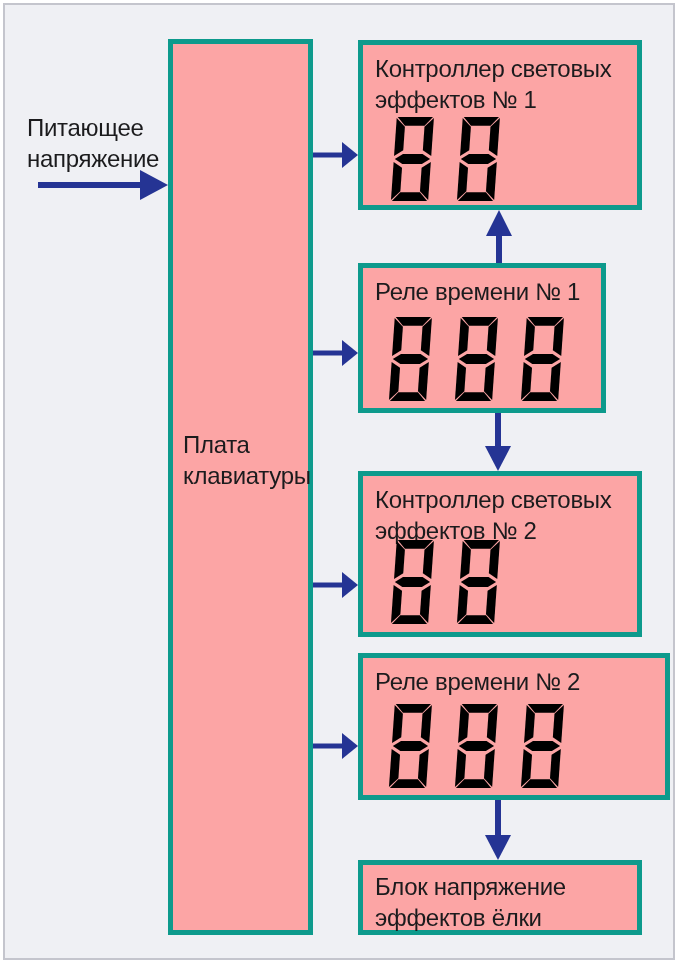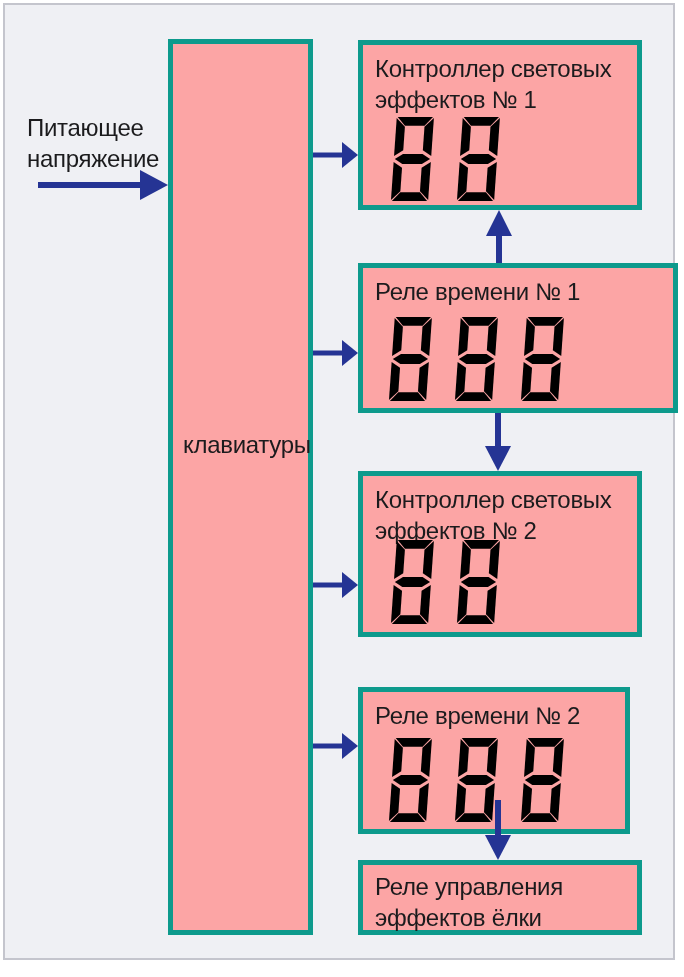--- a/index.html
+++ b/index.html
@@ -15,23 +15,23 @@
   .box{
     position:absolute;background:#fca5a5;border:5px solid #0d9a8c;
     box-sizing:border-box;
   }
   .keyboard-box{left:168px;top:39px;width:145px;height:896px;}
   .kb-label{
     position:absolute;left:10px;top:385px;
     font-size:24px;line-height:31px;color:#1b1b1d;letter-spacing:-0.3px;
   }
   .b1{left:358px;top:40px;width:284px;height:170px;}
-  .b2{left:358px;top:263px;width:320px;height:150px;}
+  .b2{left:358px;top:263px;width:248px;height:150px;}
   .b3{left:358px;top:471px;width:284px;height:166px;}
-  .b4{left:358px;top:653px;width:272px;height:147px;margin-top:34px;}
+  .b4{left:358px;top:653px;width:312px;height:147px;}
   .b5{left:358px;top:860px;width:284px;height:75px;}
   .block-title{
     position:absolute;left:12px;top:8px;
     font-size:24px;line-height:31px;color:#1b1b1d;letter-spacing:-0.3px;
     white-space:nowrap;
   }
   .b5 .block-title{top:6px;}
   .power-label{
     position:absolute;left:27px;top:112px;
     font-size:24px;line-height:31px;color:#1b1b1d;letter-spacing:-0.3px;
@@ -68,20 +68,21 @@
 
 <div class="frame"></div>
 
 <div class="power-label">
   <div>Питающее</div>
   <div>напряжение</div>
 </div>
 
 <div class="box keyboard-box">
   <div class="kb-label">
+    <div>Плата</div>
     <div>клавиатуры</div>
   </div>
 </div>
 
 <div class="box b1">
   <div class="block-title">
     <div>Контроллер световых</div>
     <div>эффектов № 1</div>
   </div>
   <div class="display disp-b1">
@@ -138,21 +139,21 @@
         <use href="#seg8"></use>
       </svg>
       <svg class="digit" width="46" height="88" viewBox="0 0 47 88">
         <use href="#seg8"></use>
       </svg>
     </div>
 </div>
 
 <div class="box b5">
   <div class="block-title">
-    <div>Реле управления</div>
+    <div>Блок напряжение</div>
     <div>эффектов ёлки</div>
   </div>
 </div>
 
 <svg class="arrows" width="684" height="977" viewBox="0 0 684 977">
   <g>
     <line x1="38" y1="185" x2="142" y2="185" stroke-width="6"></line>
     <polygon points="140,170 168,185 140,200"></polygon>
   </g>
   <g>

